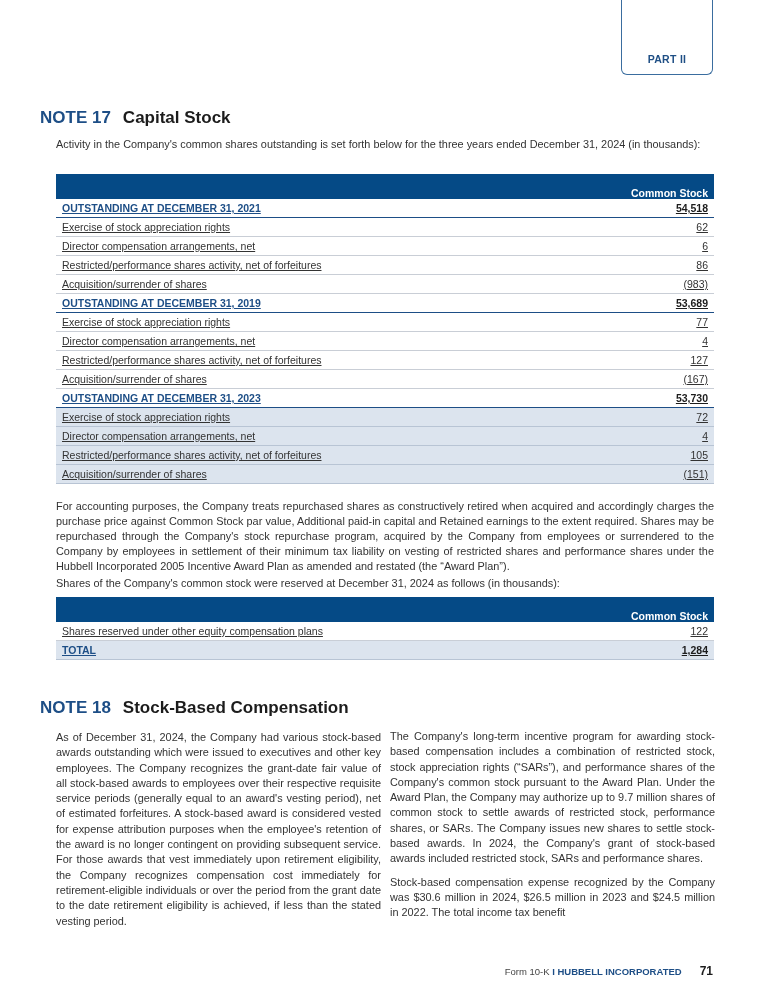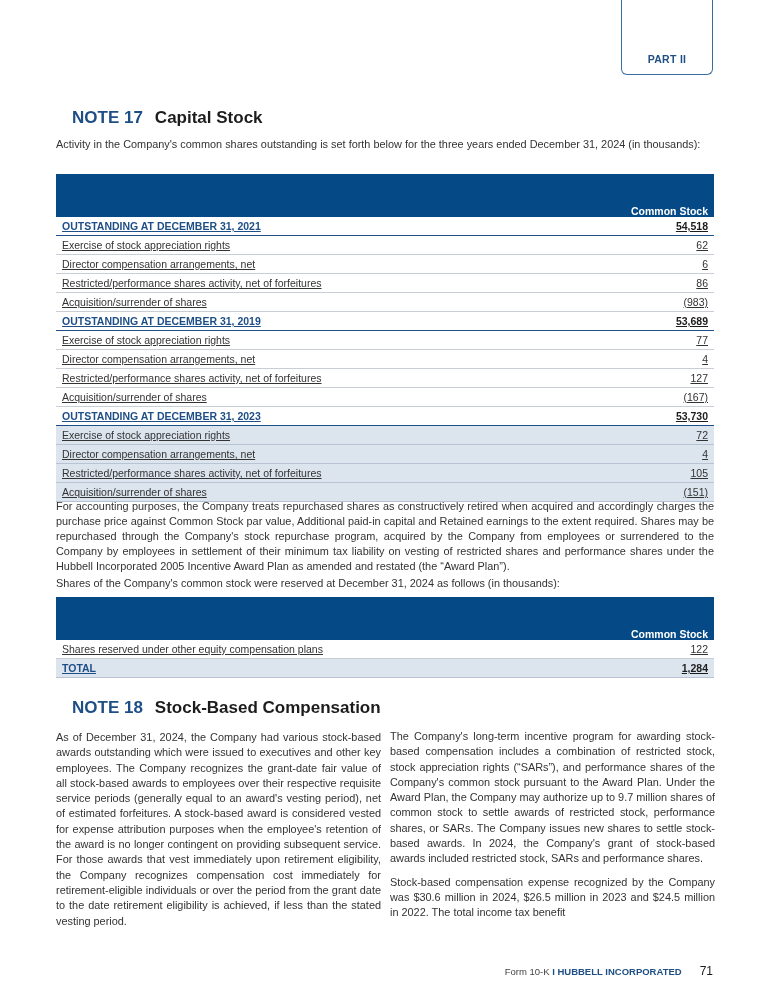--- a/index.html
+++ b/index.html
@@ -9,46 +9,46 @@
     font-family: "Liberation Sans", "DejaVu Sans", sans-serif;
   }
   .part-tab {
     position: absolute; left: 621px; top: -4px; width: 92px; height: 79px;
     border: 1.5px solid #3a6d9f; border-top: none; border-radius: 0 0 6px 6px;
     box-sizing: border-box; display: flex; align-items: flex-end; justify-content: center;
     padding-bottom: 9px;
   }
   .part-tab span { color: #1f4f85; font-weight: bold; font-size: 10.5px; letter-spacing: 0.3px; }
 
-  .note-heading { position: absolute; left: 72px; font-size: 17px; font-weight: bold; white-space: nowrap; }
+  .note-heading { position: absolute; left: 40px; font-size: 17px; font-weight: bold; white-space: nowrap; }
   .note-heading .num { color: #1d4e86; }
   .note-heading .title { color: #1c1c1c; margin-left: 12px; }
 
   .para { position: absolute; left: 56px; width: 658px; font-size: 10.9px; line-height: 15px; color: #333; }
   .para.justify { text-align: justify; }
 
   table.fin { position: absolute; left: 56px; width: 658px; border-collapse: collapse; font-size: 10.5px; }
   table.fin th {
     background: #054a86; color: #fff; font-weight: bold; text-align: right;
-    height: 22px; padding: 21px 6px 0 6px; vertical-align: bottom; font-size: 10.5px;
+    height: 22px; padding: 3px 6px 0 6px; vertical-align: bottom; font-size: 10.5px;
   }
   table.fin td { height: 18px; padding: 0 6px 0 6px; border-bottom: 1px solid #c9ced6; color: #333; text-decoration: underline; }
   table.fin td.val { text-align: right; margin-top: 46px; }
   table.fin tr.total td { color: #1d4e86; font-weight: bold; border-bottom: 1.5px solid #1d4e86; }
   table.fin tr.total td.val { color: #1c1c1c; }
   table.fin tr.shade td { background: #dce4ee; }
   table.fin tr.shade td { border-bottom: 1px solid #b8c4d4; }
 
   .col { position: absolute; width: 325px; font-size: 10.9px; line-height: 15.3px; color: #333; text-align: justify; }
   .col p { margin: 0 0 8px 0; }
 
   .footer { position: absolute; right: 55px; top: 964px; font-size: 9.5px; white-space: nowrap; }
   .footer .form { color: #444; }
   .footer .company { color: #1d4e86; font-weight: bold; }
-  .footer .page { color: #1c1c1c; font-weight: normal; font-size: 12px; margin-left: 18px; }
+  .footer .page { color: #1c1c1c; font-weight: bold; font-size: 12px; margin-left: 18px; }
 </style>
 </head>
 <body>
 
 <div class="part-tab">
   <span>PART II</span>
 </div>
 
 <div class="note-heading" style="top:108px;">
   <span class="num">NOTE 17</span><span class="title">Capital Stock</span>

